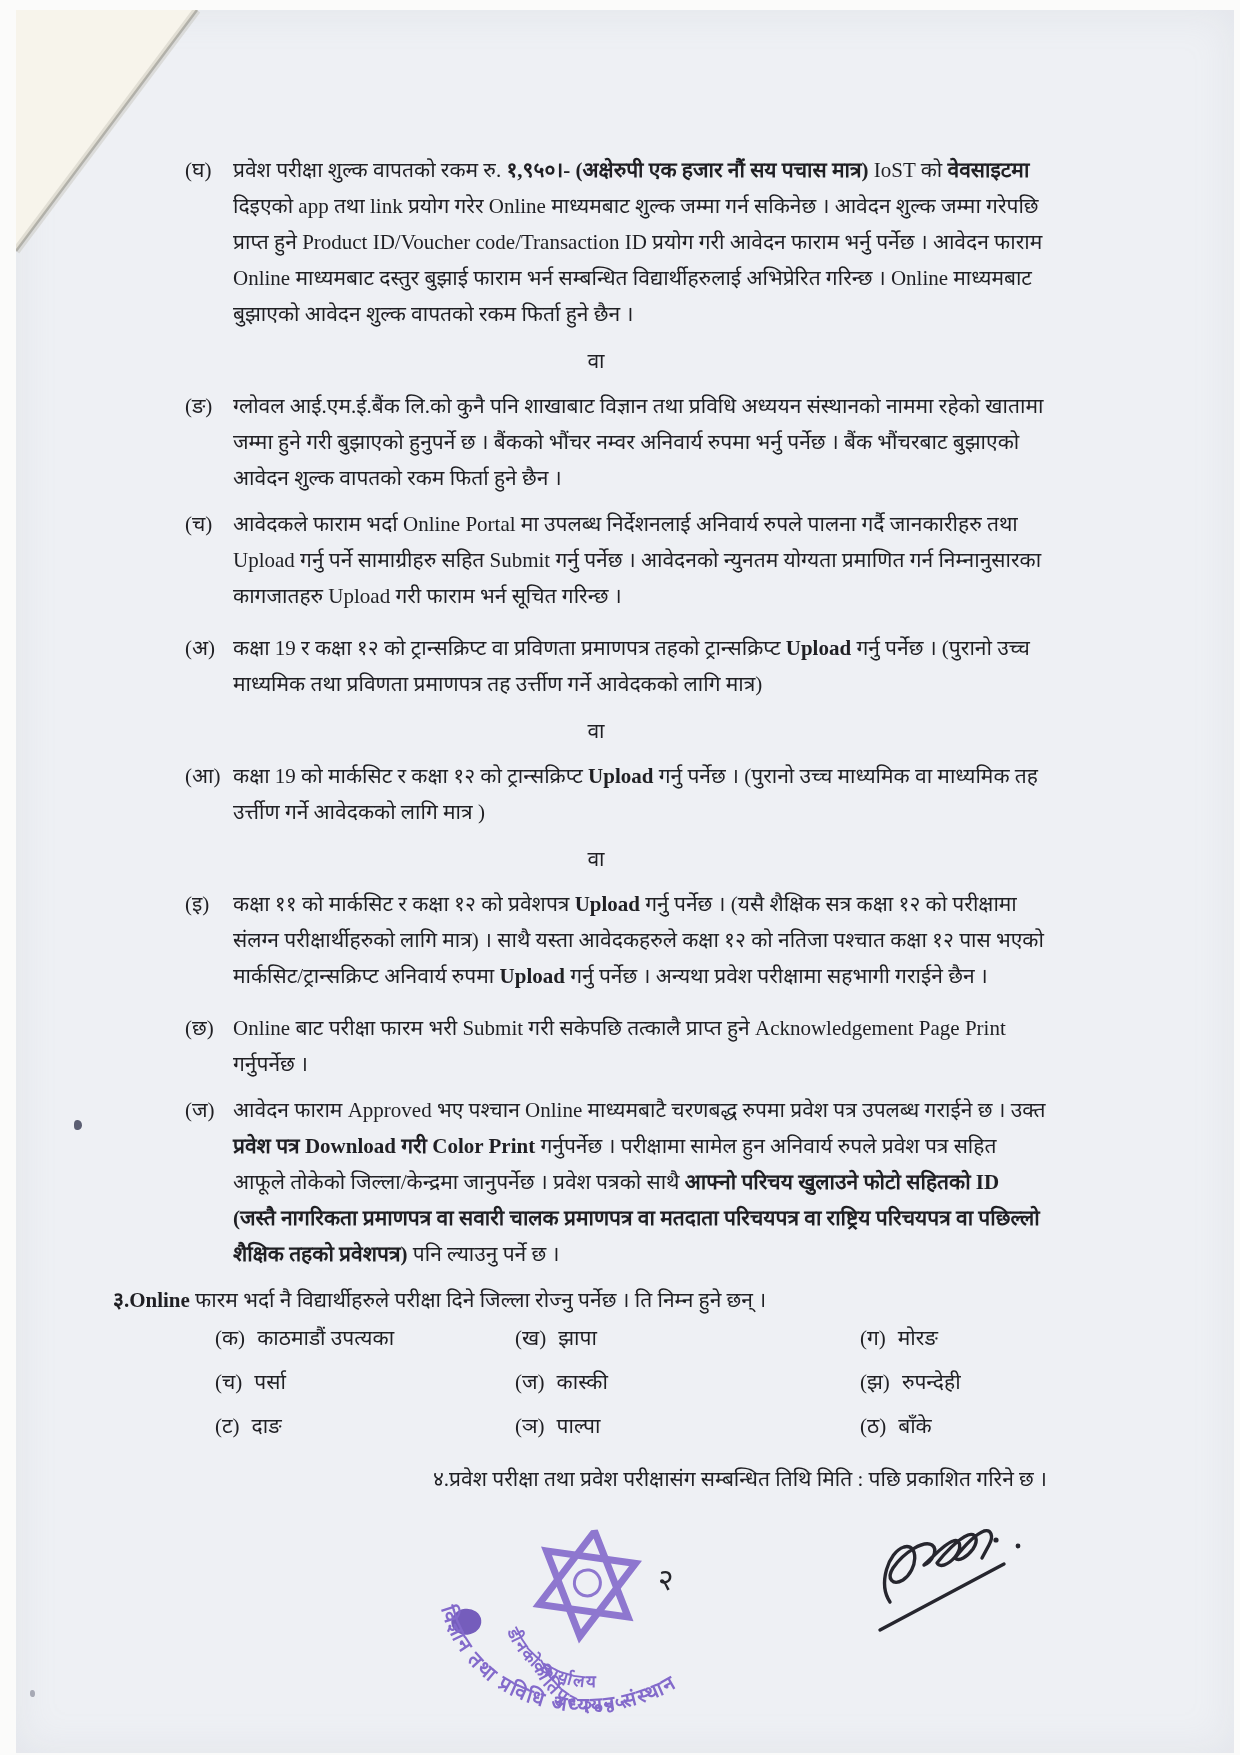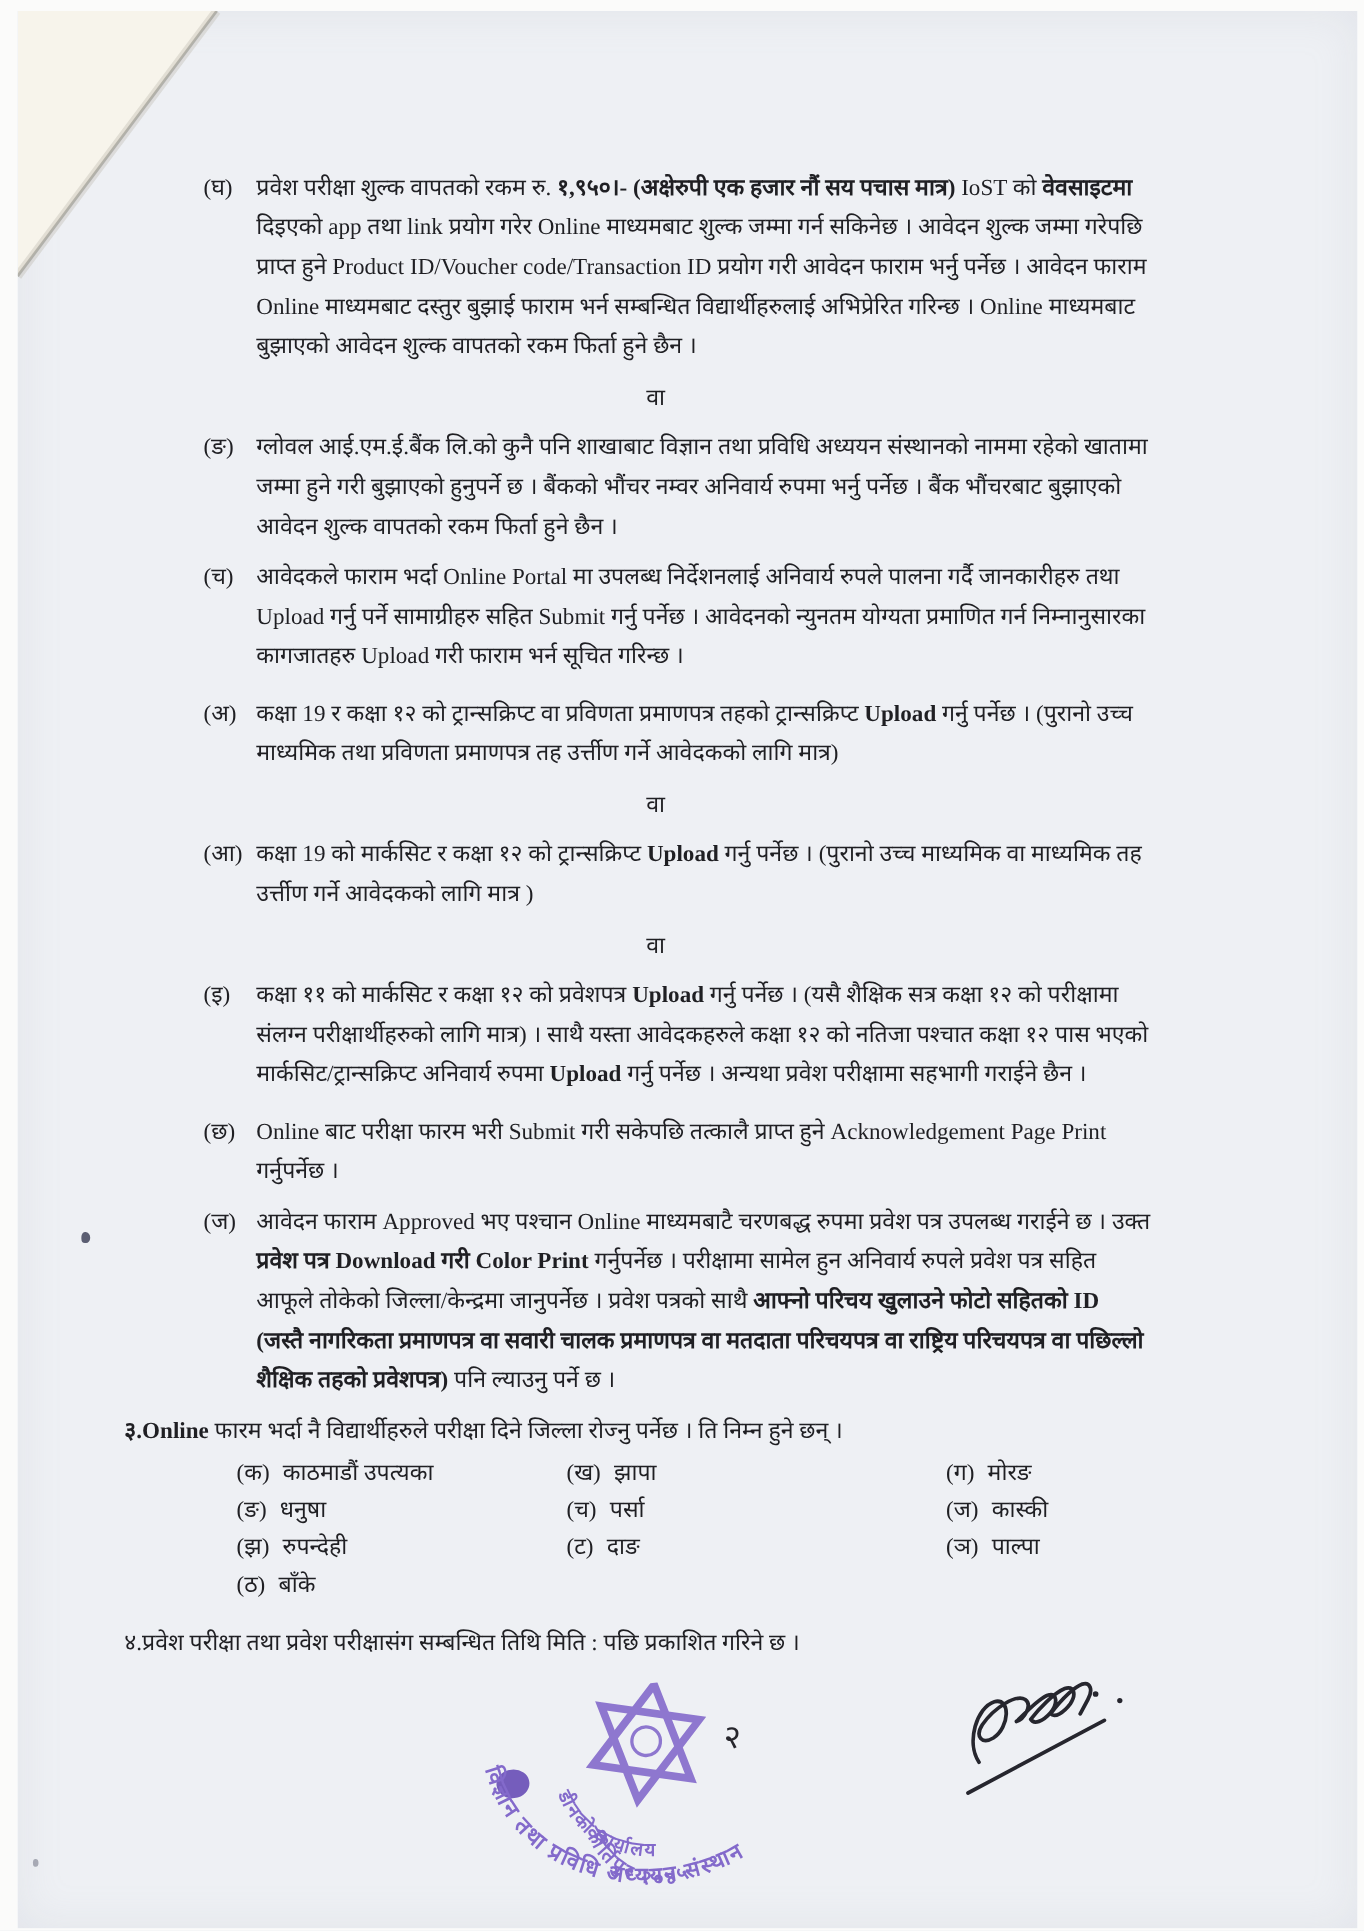--- a/index.html
+++ b/index.html
@@ -20,25 +20,25 @@
     position:absolute;left:169px;top:142px;width:862px;
     font-size:21px;line-height:36px;
   }
   .para{display:flex;margin:0 0 10px 0;}
   .plabel{flex:0 0 48px;}
   .ptext{flex:1;}
   .or{text-align:center;margin:0 40px 8px 0;line-height:38px;}
   .gap-top{margin-top:16px;}
   .numbered{margin-left:-72px;}
   .h3{margin-top:4px;}
-  .h4{margin-top:18px;}
+  .h4{margin-top:18px;text-align:right;}
   b{font-weight:700;text-align:center;}
   .districts{
     display:grid;grid-template-columns:300px 345px 1fr;
-    margin:4px 0 2px 30px;line-height:33px;row-gap:1px;
+    margin:4px 0 2px 30px;line-height:33px;row-gap:11px;
   }
   .dlabel{margin-right:12px;}
   .pagenum{position:absolute;left:642px;top:1553px;font-size:30px;line-height:34px;color:#26262c;}
   .stamp{position:absolute;left:408px;top:1520px;transform:rotate(-6deg);opacity:.92;}
   .stamp text{fill:#7b5fc8;font-weight:700;font-family:"Liberation Serif","DejaVu Serif",serif;}
   .stamp .ring{font-size:20px;letter-spacing:2px;}
   .stamp .inner{font-size:17px;letter-spacing:2px;}
   .stamp .bottom{font-size:18px;letter-spacing:3px;}
   .sig{position:absolute;left:858px;top:1508px;}
   .speck{position:absolute;border-radius:50% 60% 55% 45%;background:#41445a;}
@@ -103,21 +103,20 @@
       <span class="plabel">(ज)</span>
       <span class="ptext"><span>आवेदन फाराम Approved भए पश्चान Online माध्यमबाटै चरणबद्ध रुपमा प्रवेश पत्र उपलब्ध गराईने छ । उक्त </span><b>प्रवेश पत्र Download गरी Color Print</b><span> गर्नुपर्नेछ । परीक्षामा सामेल हुन अनिवार्य रुपले प्रवेश पत्र सहित आफूले तोकेको जिल्ला/केन्द्रमा जानुपर्नेछ । प्रवेश पत्रको साथै </span><b>आफ्नो परिचय खुलाउने फोटो सहितको ID (जस्तै नागरिकता प्रमाणपत्र वा सवारी चालक प्रमाणपत्र वा मतदाता परिचयपत्र वा राष्ट्रिय परिचयपत्र वा पछिल्लो शैक्षिक तहको प्रवेशपत्र)</b><span> पनि ल्याउनु पर्ने छ ।</span></span>
     </div>
 
     <div class="numbered h3"><b>३.</b><b>Online</b><span> फारम भर्दा नै विद्यार्थीहरुले परीक्षा दिने जिल्ला रोज्नु पर्नेछ । ति निम्न हुने छन् ।</span></div>
 
     <div class="districts">
       <div class="dcell"><span class="dlabel">(क)</span><span>काठमाडौं उपत्यका</span></div>
       <div class="dcell"><span class="dlabel">(ख)</span><span>झापा</span></div>
       <div class="dcell"><span class="dlabel">(ग)</span><span>मोरङ</span></div>
-      <div class="dcell"><span class="dlabel">(ङ)</span><span>धनुषा</span></div>
       <div class="dcell"><span class="dlabel">(च)</span><span>पर्सा</span></div>
       <div class="dcell"><span class="dlabel">(ज)</span><span>कास्की</span></div>
       <div class="dcell"><span class="dlabel">(झ)</span><span>रुपन्देही</span></div>
       <div class="dcell"><span class="dlabel">(ट)</span><span>दाङ</span></div>
       <div class="dcell"><span class="dlabel">(ञ)</span><span>पाल्पा</span></div>
       <div class="dcell"><span class="dlabel">(ठ)</span><span>बाँके</span></div>
     </div>
 
     <div class="numbered h4"><span>४.</span><span>प्रवेश परीक्षा तथा प्रवेश परीक्षासंग सम्बन्धित तिथि मिति : पछि प्रकाशित गरिने छ ।</span></div>
 

